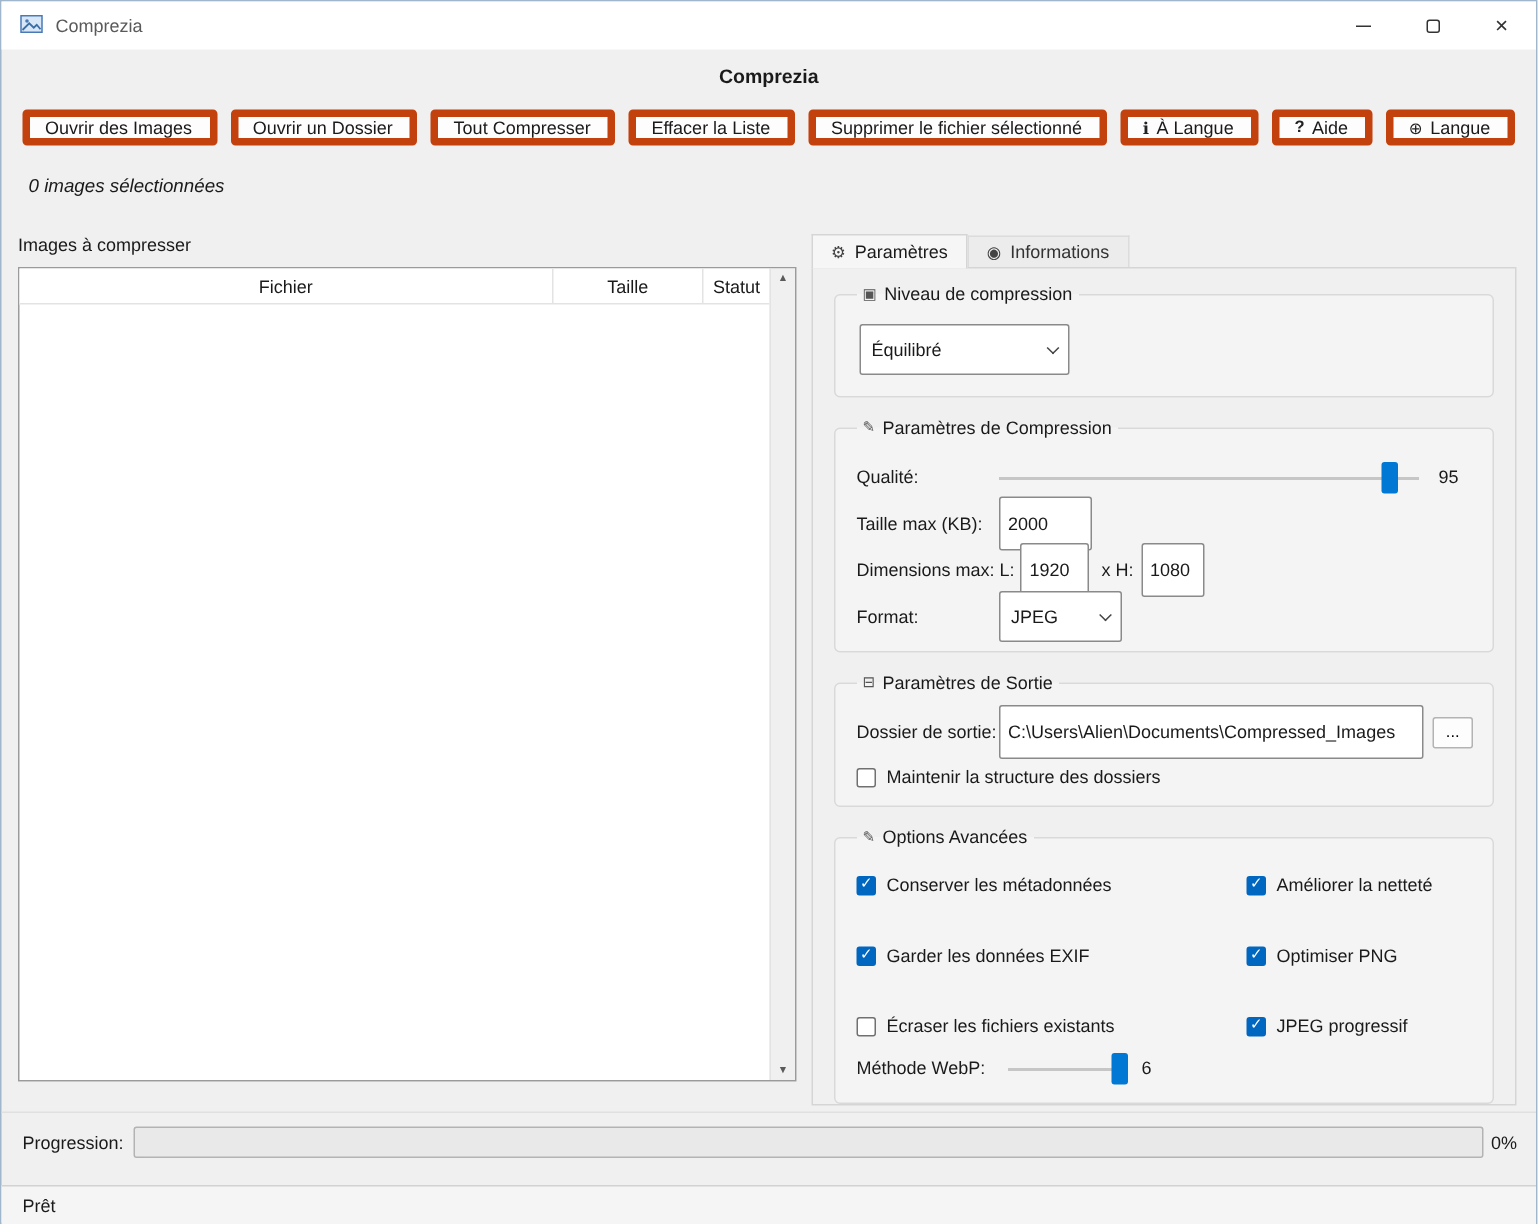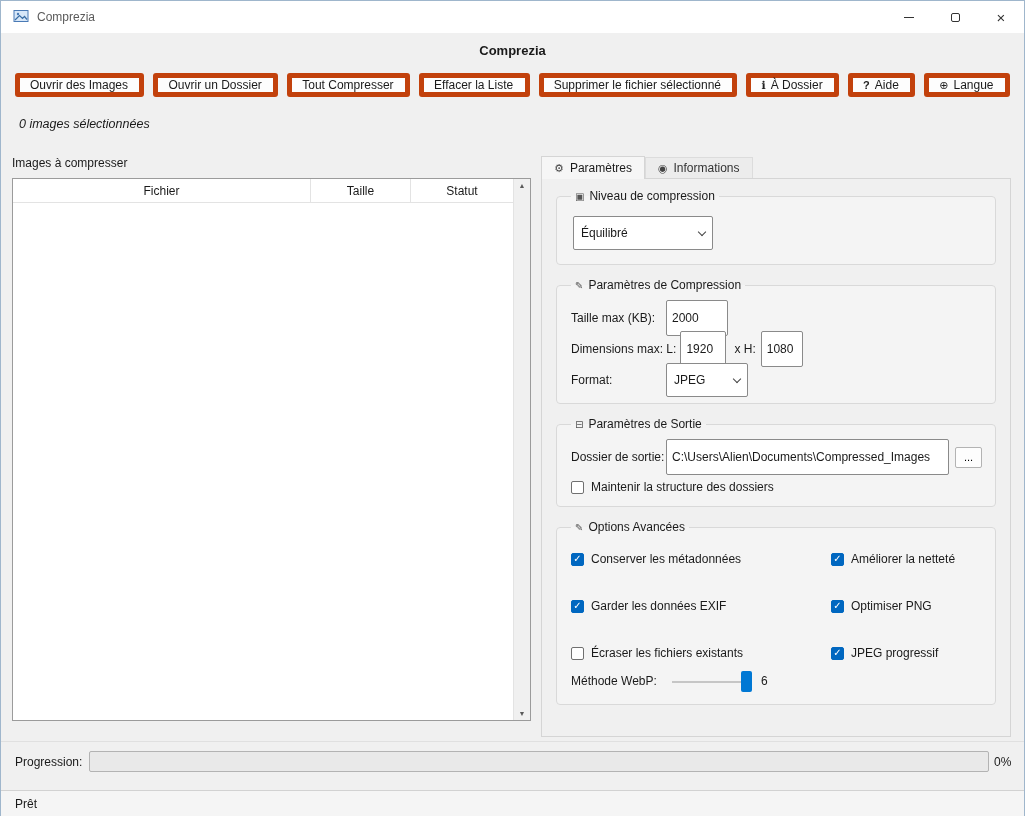--- a/index.html
+++ b/index.html
@@ -31,21 +31,21 @@
 
   .selection-status{position:absolute;top:116px;left:18px;font-style:italic;font-size:12.5px;}
 
   
   .left-label{position:absolute;top:155px;left:11px;}
   .file-table{position:absolute;top:177px;left:11px;width:519px;height:543px;background:#ffffff;
               border:1px solid #9b9b9b;display:flex;}
   .table-main{flex:1;display:flex;flex-direction:column;min-width:0;}
   .thead{display:flex;height:24px;border-bottom:1px solid #e3e3e3;background:#ffffff;}
   .th{display:flex;align-items:center;justify-content:center;font-size:12px;border-right:1px solid #e3e3e3;}
-  .th.c1{width:298px;text-align:center;}
+  .th.c1{width:356px;text-align:center;}
   .th.c2{width:100px;}
   .th.c3{flex:1;border-right:none;}
   .tbody{flex:1;}
   .vscroll{width:17px;background:#f0f0f0;border-left:1px solid #e3e3e3;display:flex;flex-direction:column;
            justify-content:space-between;align-items:center;padding:3px 0;}
   .scroll-arrow{font-size:7px;color:#5a5a5a;line-height:1;}
 
   
   .tabbar{position:absolute;top:155px;left:540px;display:flex;align-items:flex-end;}
   .tab{height:23px;display:flex;align-items:center;gap:6px;padding:0 12px;font-size:12px;cursor:default;}
@@ -152,21 +152,21 @@
         <span>Tout Compresser</span>
       </button>
     <button class="tool-btn">
         <span>Effacer la Liste</span>
       </button>
     <button class="tool-btn">
         <span>Supprimer le fichier sélectionné</span>
       </button>
     <button class="tool-btn">
         <span class="btn-icon">ℹ</span>
-        <span>À Dossier</span>
+        <span>À Langue</span>
       </button>
     <button class="tool-btn">
         <span class="btn-icon q-icon">?</span>
         <span>Aide</span>
       </button>
     <button class="tool-btn">
         <span class="btn-icon">⊕</span>
         <span>Langue</span>
       </button>
   </div>
@@ -212,20 +212,28 @@
         <span class="chev"></span>
       </div>
     </fieldset>
 
     <fieldset>
       <legend>
         <span class="lg-icon">✎</span>
         <span>Paramètres de Compression</span>
       </legend>
       <div class="param-row">
+        <span class="p-label">Qualité:</span>
+        <div class="slider quality-slider">
+          <div class="track"></div>
+          <div class="thumb quality-thumb"></div>
+        </div>
+        <span class="p-value">95</span>
+      </div>
+      <div class="param-row">
         <span class="p-label">Taille max (KB):</span>
         <input class="tinput w62" value="2000" style="">
       </div>
       <div class="param-row">
         <span>Dimensions max: L:</span>
         <input class="tinput w46" value="1920" style="">
         <span class="dim-h">x H:</span>
         <input class="tinput w42" value="1080" style="">
       </div>
       <div class="param-row">

